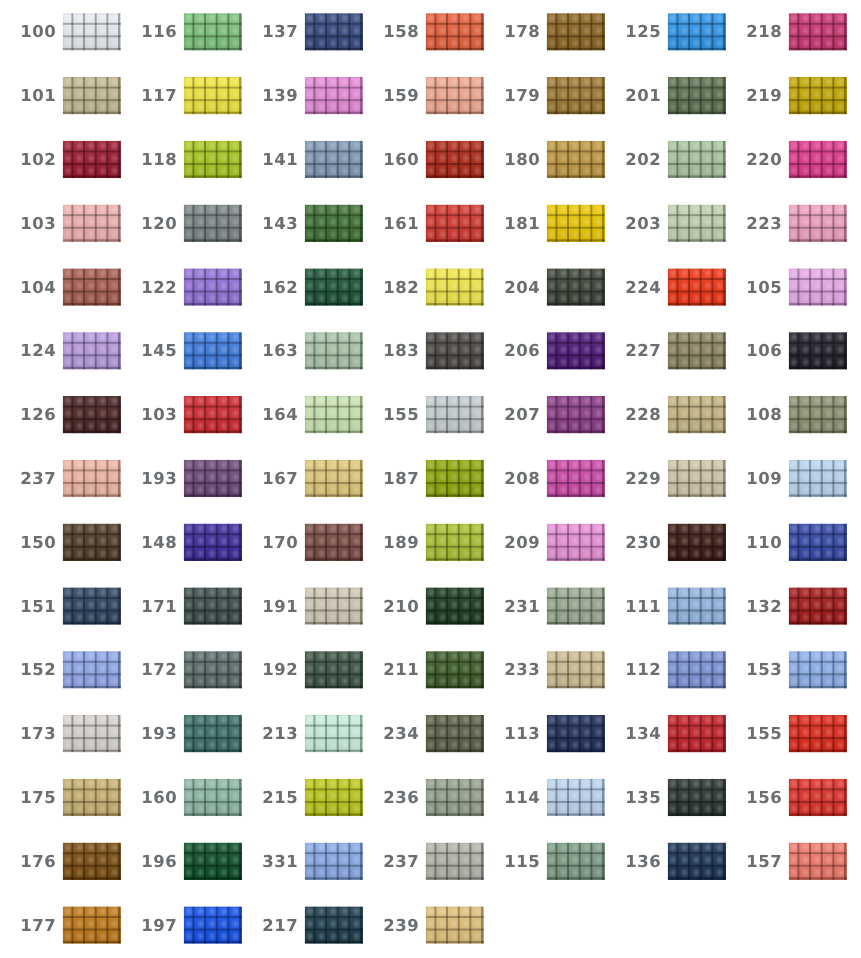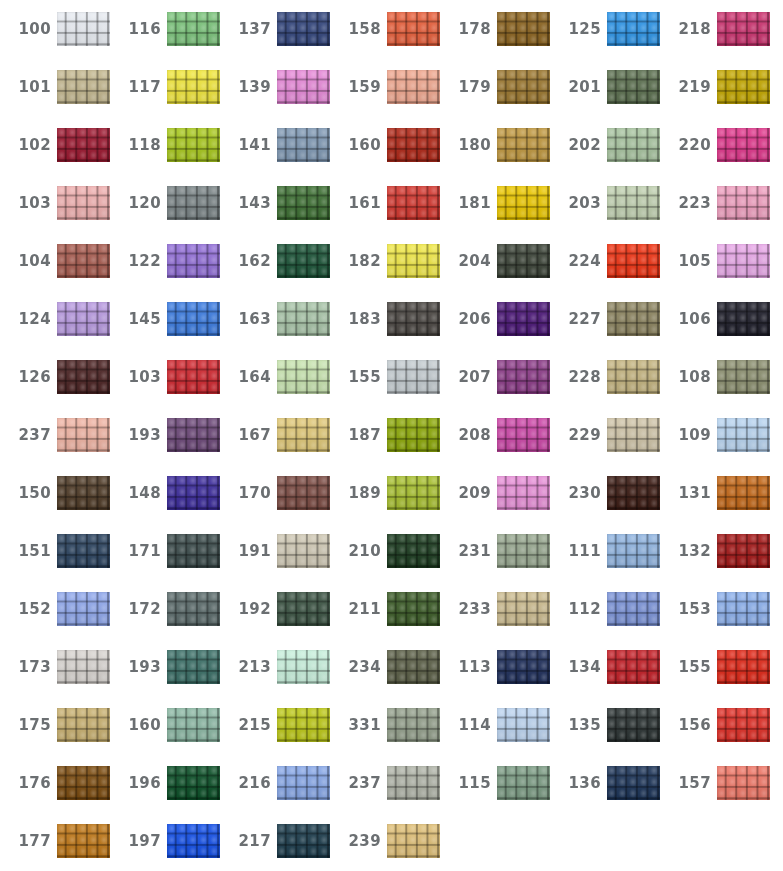--- a/index.html
+++ b/index.html
@@ -637,23 +637,23 @@
     <div class="swatch-cell">
       <div class="swatch-label">230</div>
       <div class="swatch-chip">
         <div class="base" style="background: rgb(60, 28, 20);"></div>
         <div class="puff"></div>
         <div class="seams"></div>
         <div class="edge"></div>
       </div>
     </div>
     <div class="swatch-cell">
-      <div class="swatch-label">131</div>
-      <div class="swatch-chip">
-        <div class="base" style="background: rgb(196, 104, 24);"></div>
+      <div class="swatch-label">110</div>
+      <div class="swatch-chip">
+        <div class="base" style="background: rgb(52, 72, 168);"></div>
         <div class="puff"></div>
         <div class="seams"></div>
         <div class="edge"></div>
       </div>
     </div>
     <div class="swatch-cell">
       <div class="swatch-label">151</div>
       <div class="swatch-chip">
         <div class="base" style="background: rgb(44, 68, 96);"></div>
         <div class="puff"></div>
@@ -862,75 +862,75 @@
     <div class="swatch-cell">
       <div class="swatch-label">215</div>
       <div class="swatch-chip">
         <div class="base" style="background: rgb(188, 200, 24);"></div>
         <div class="puff"></div>
         <div class="seams"></div>
         <div class="edge"></div>
       </div>
     </div>
     <div class="swatch-cell">
+      <div class="swatch-label">236</div>
+      <div class="swatch-chip">
+        <div class="base" style="background: rgb(148, 160, 140);"></div>
+        <div class="puff"></div>
+        <div class="seams"></div>
+        <div class="edge"></div>
+      </div>
+    </div>
+    <div class="swatch-cell">
+      <div class="swatch-label">114</div>
+      <div class="swatch-chip">
+        <div class="base" style="background: rgb(188, 212, 240);"></div>
+        <div class="puff"></div>
+        <div class="seams"></div>
+        <div class="edge"></div>
+      </div>
+    </div>
+    <div class="swatch-cell">
+      <div class="swatch-label">135</div>
+      <div class="swatch-chip">
+        <div class="base" style="background: rgb(44, 52, 52);"></div>
+        <div class="puff"></div>
+        <div class="seams"></div>
+        <div class="edge"></div>
+      </div>
+    </div>
+    <div class="swatch-cell">
+      <div class="swatch-label">156</div>
+      <div class="swatch-chip">
+        <div class="base" style="background: rgb(224, 48, 40);"></div>
+        <div class="puff"></div>
+        <div class="seams"></div>
+        <div class="edge"></div>
+      </div>
+    </div>
+    <div class="swatch-cell">
+      <div class="swatch-label">176</div>
+      <div class="swatch-chip">
+        <div class="base" style="background: rgb(124, 76, 16);"></div>
+        <div class="puff"></div>
+        <div class="seams"></div>
+        <div class="edge"></div>
+      </div>
+    </div>
+    <div class="swatch-cell">
+      <div class="swatch-label">196</div>
+      <div class="swatch-chip">
+        <div class="base" style="background: rgb(12, 80, 40);"></div>
+        <div class="puff"></div>
+        <div class="seams"></div>
+        <div class="edge"></div>
+      </div>
+    </div>
+    <div class="swatch-cell">
       <div class="swatch-label">331</div>
-      <div class="swatch-chip">
-        <div class="base" style="background: rgb(148, 160, 140);"></div>
-        <div class="puff"></div>
-        <div class="seams"></div>
-        <div class="edge"></div>
-      </div>
-    </div>
-    <div class="swatch-cell">
-      <div class="swatch-label">114</div>
-      <div class="swatch-chip">
-        <div class="base" style="background: rgb(188, 212, 240);"></div>
-        <div class="puff"></div>
-        <div class="seams"></div>
-        <div class="edge"></div>
-      </div>
-    </div>
-    <div class="swatch-cell">
-      <div class="swatch-label">135</div>
-      <div class="swatch-chip">
-        <div class="base" style="background: rgb(44, 52, 52);"></div>
-        <div class="puff"></div>
-        <div class="seams"></div>
-        <div class="edge"></div>
-      </div>
-    </div>
-    <div class="swatch-cell">
-      <div class="swatch-label">156</div>
-      <div class="swatch-chip">
-        <div class="base" style="background: rgb(224, 48, 40);"></div>
-        <div class="puff"></div>
-        <div class="seams"></div>
-        <div class="edge"></div>
-      </div>
-    </div>
-    <div class="swatch-cell">
-      <div class="swatch-label">176</div>
-      <div class="swatch-chip">
-        <div class="base" style="background: rgb(124, 76, 16);"></div>
-        <div class="puff"></div>
-        <div class="seams"></div>
-        <div class="edge"></div>
-      </div>
-    </div>
-    <div class="swatch-cell">
-      <div class="swatch-label">196</div>
-      <div class="swatch-chip">
-        <div class="base" style="background: rgb(12, 80, 40);"></div>
-        <div class="puff"></div>
-        <div class="seams"></div>
-        <div class="edge"></div>
-      </div>
-    </div>
-    <div class="swatch-cell">
-      <div class="swatch-label">216</div>
       <div class="swatch-chip">
         <div class="base" style="background: rgb(136, 168, 232);"></div>
         <div class="puff"></div>
         <div class="seams"></div>
         <div class="edge"></div>
       </div>
     </div>
     <div class="swatch-cell">
       <div class="swatch-label">237</div>
       <div class="swatch-chip">

